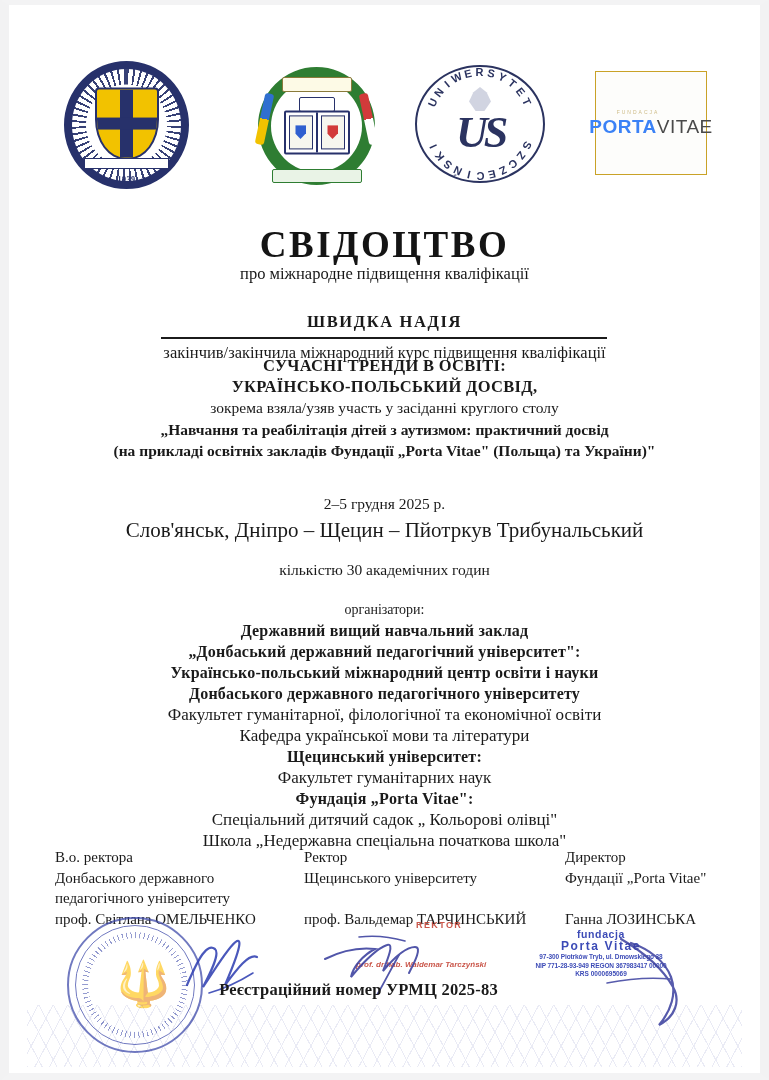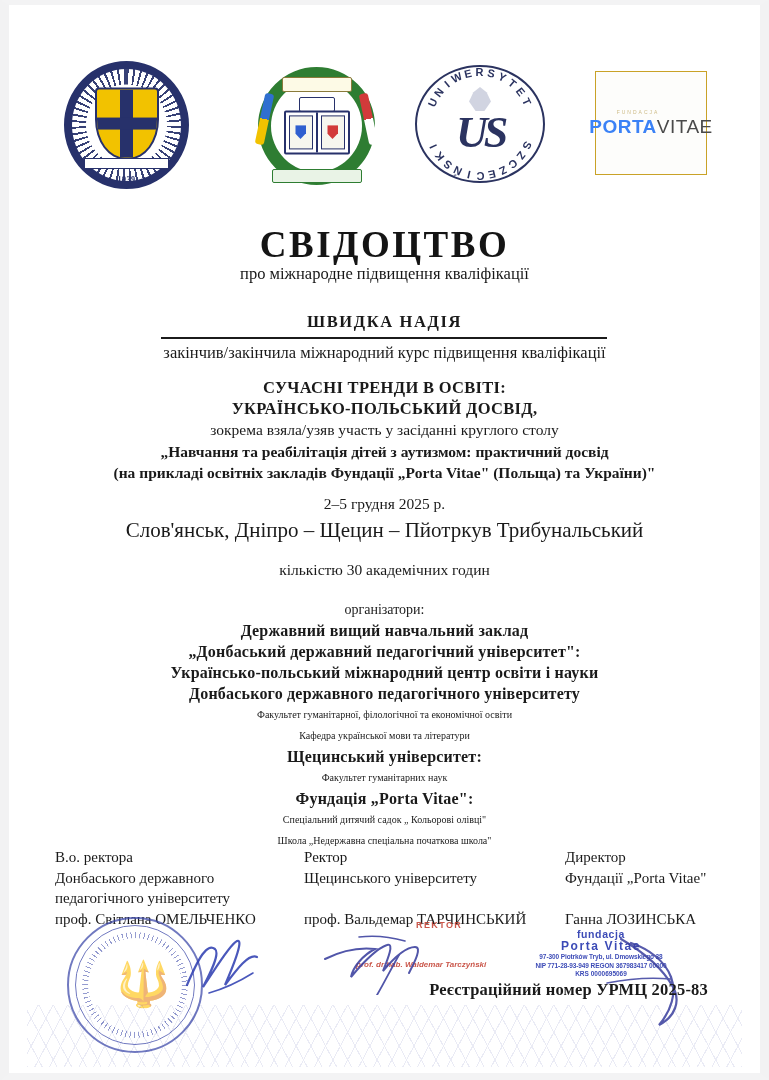--- a/index.html
+++ b/index.html
@@ -267,21 +267,21 @@
   }
   #completed-line {
     position: absolute;
     top: 338px; left: 0; width: 751px;
     text-align: center;
     font-size: 16.5px;
   }
 
   #course-block {
     position: absolute;
-    top: 372px; left: 0; width: 751px;
+    top: 350px; left: 0; width: 751px;
     text-align: center;
   }
   .course-head {
     font-size: 16.5px;
     font-weight: bold;
     letter-spacing: .3px;
     line-height: 21px;
   }
   .course-sub {
     font-size: 15.5px;
@@ -312,21 +312,21 @@
     font-size: 15.5px;
   }
 
   #organizers {
     position: absolute;
     top: 594px; left: 0; width: 751px;
     text-align: center;
   }
   .org-label { font-size: 14px; line-height: 21px; }
   .org-bold  { font-size: 16px; font-weight: bold; line-height: 21px; letter-spacing: .2px; }
-  .org-plain { font-size: 10px; line-height: 21px; }
+  .org-plain { font-size: 17px; line-height: 21px; }
 
   
   #signatures {
     position: absolute;
     top: 842px; left: 0; width: 751px;
     height: 80px;
   }
   .sig-col {
     position: absolute;
     top: 0;
@@ -335,21 +335,21 @@
   }
   #sig-col-1 { left: 46px;  width: 250px; }
   #sig-col-2 { left: 295px; width: 260px; }
   #sig-col-3 { left: 556px; width: 200px; }
   .sig-name { font-size: 15px; }
 
   #reg-number {
     position: absolute;
     top: 975px;
     left: 0; width: 751px;
-    text-align: right;
+    text-align: center;
     padding-right: 52px;
     box-sizing: border-box;
     font-size: 16.5px;
     font-weight: bold;
     letter-spacing: .2px;
   }
 
   
   #stamp-ua {
     position: absolute;

